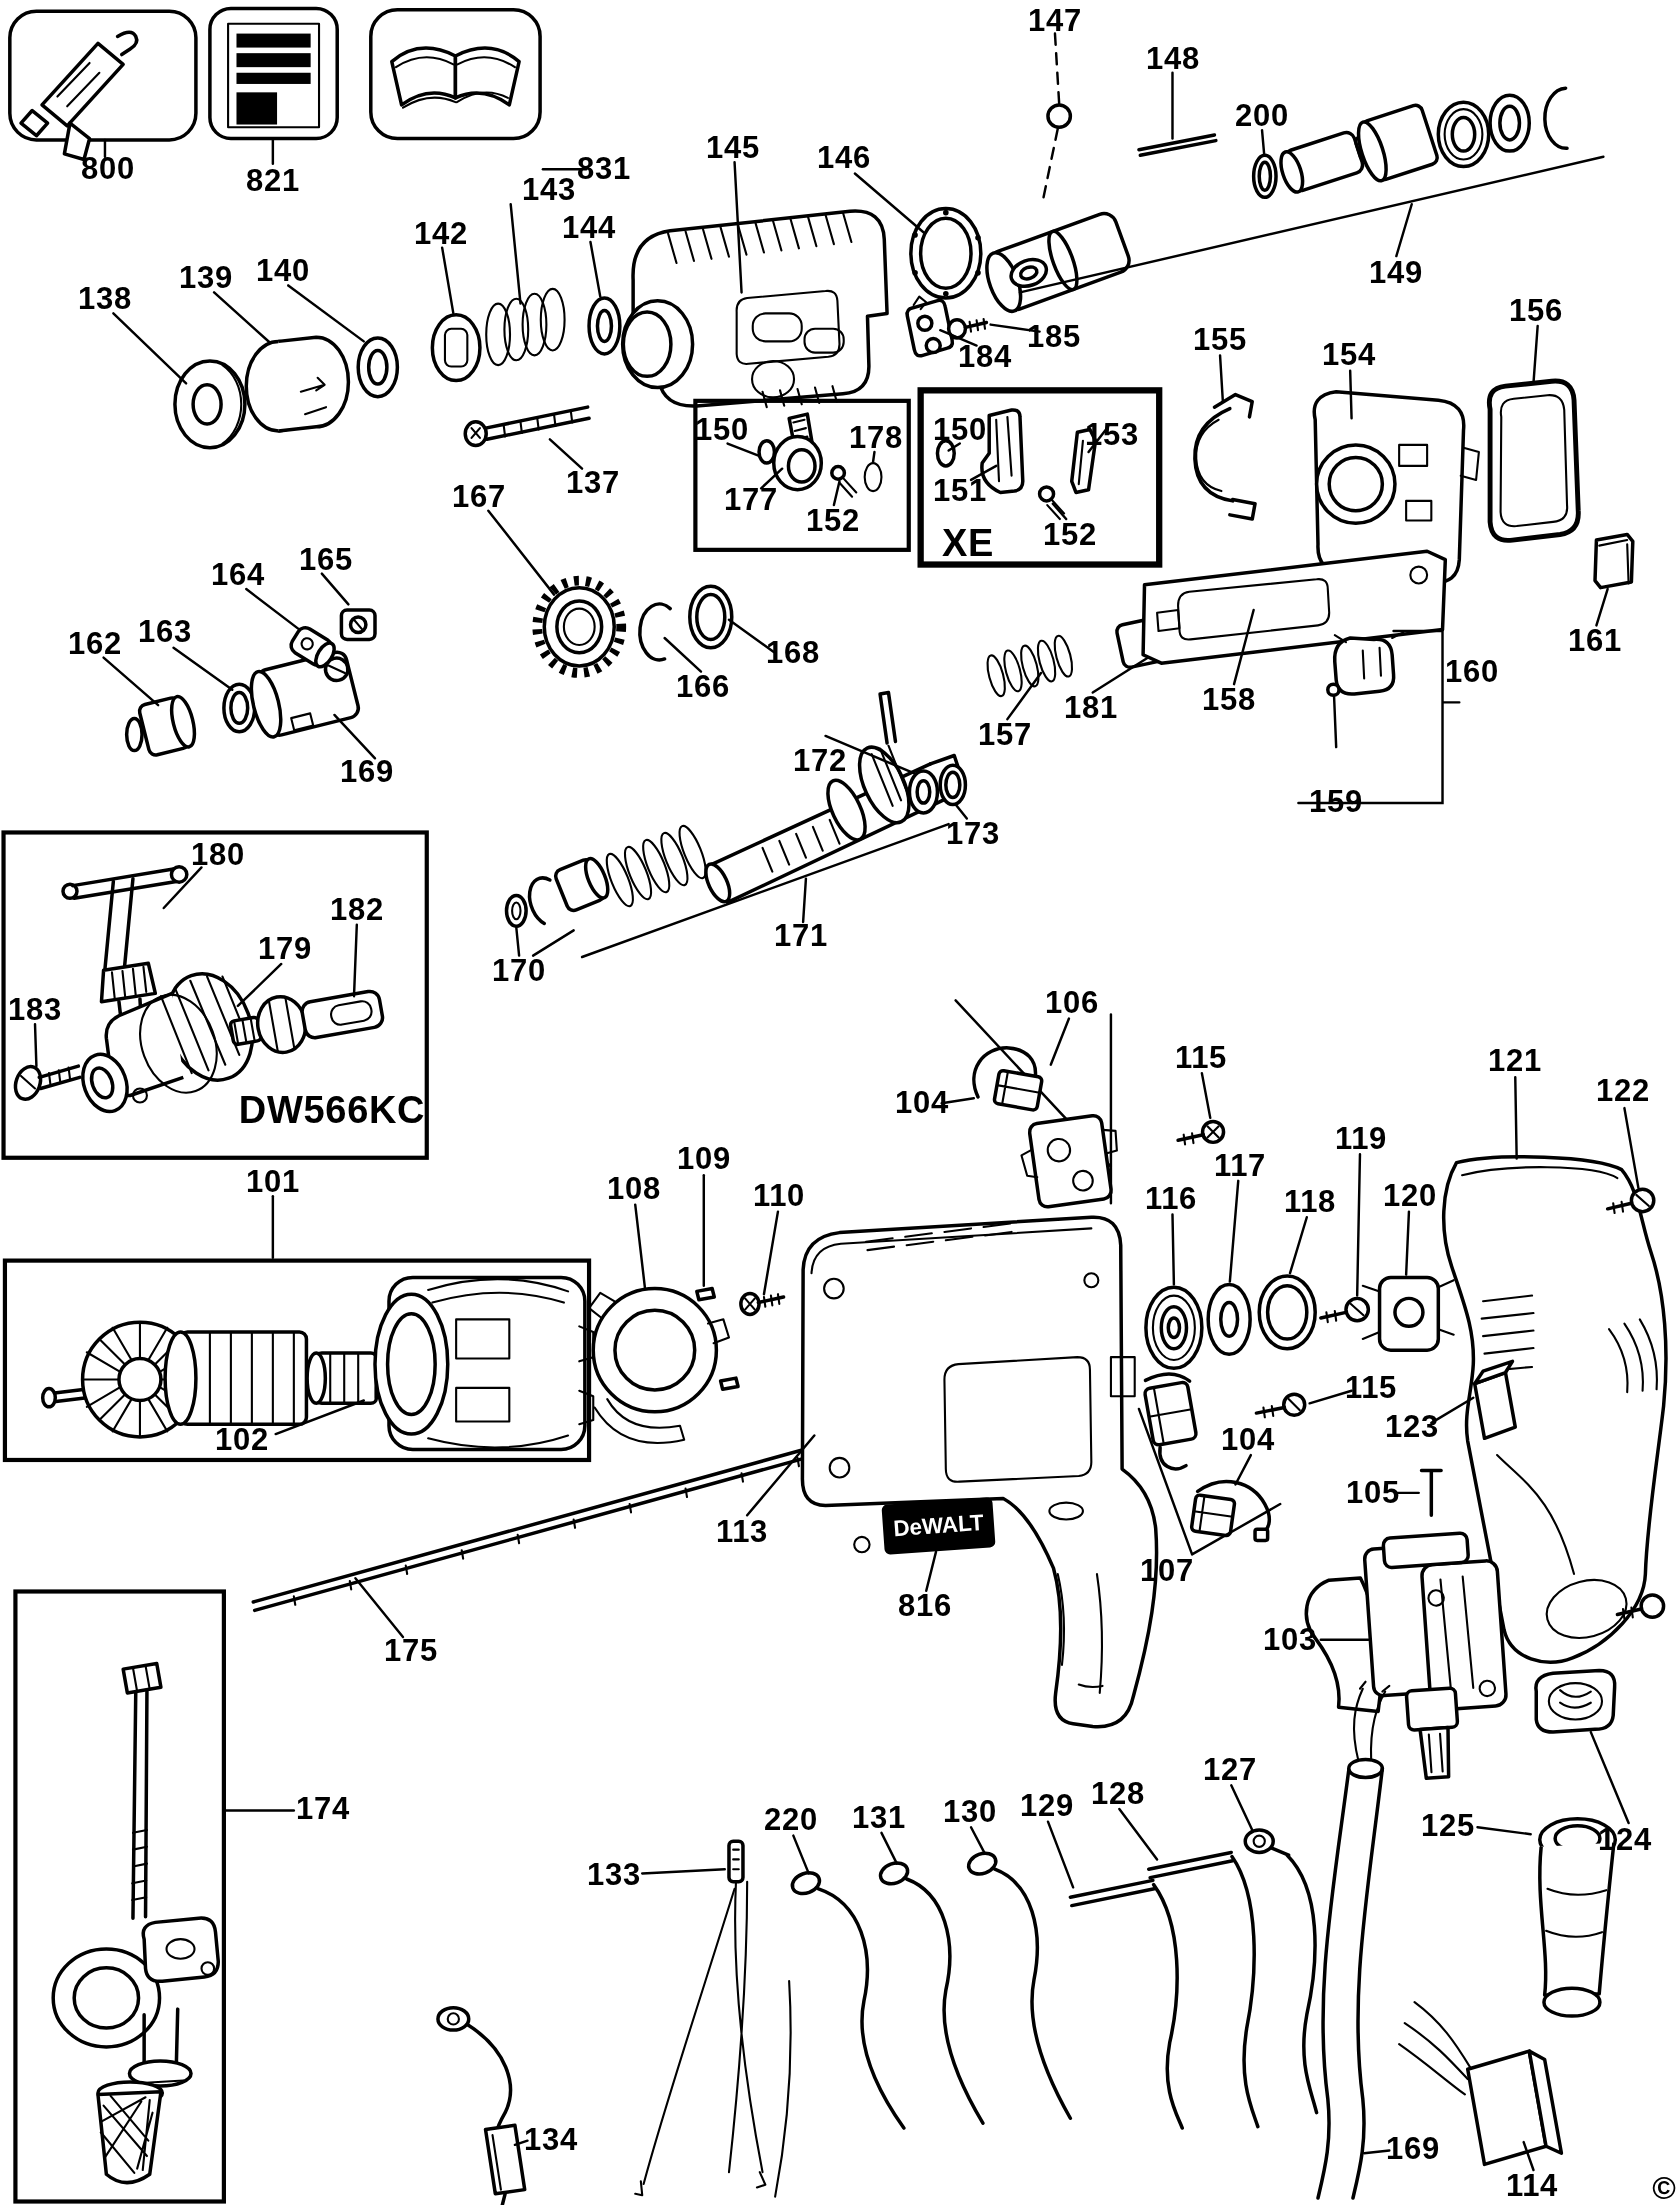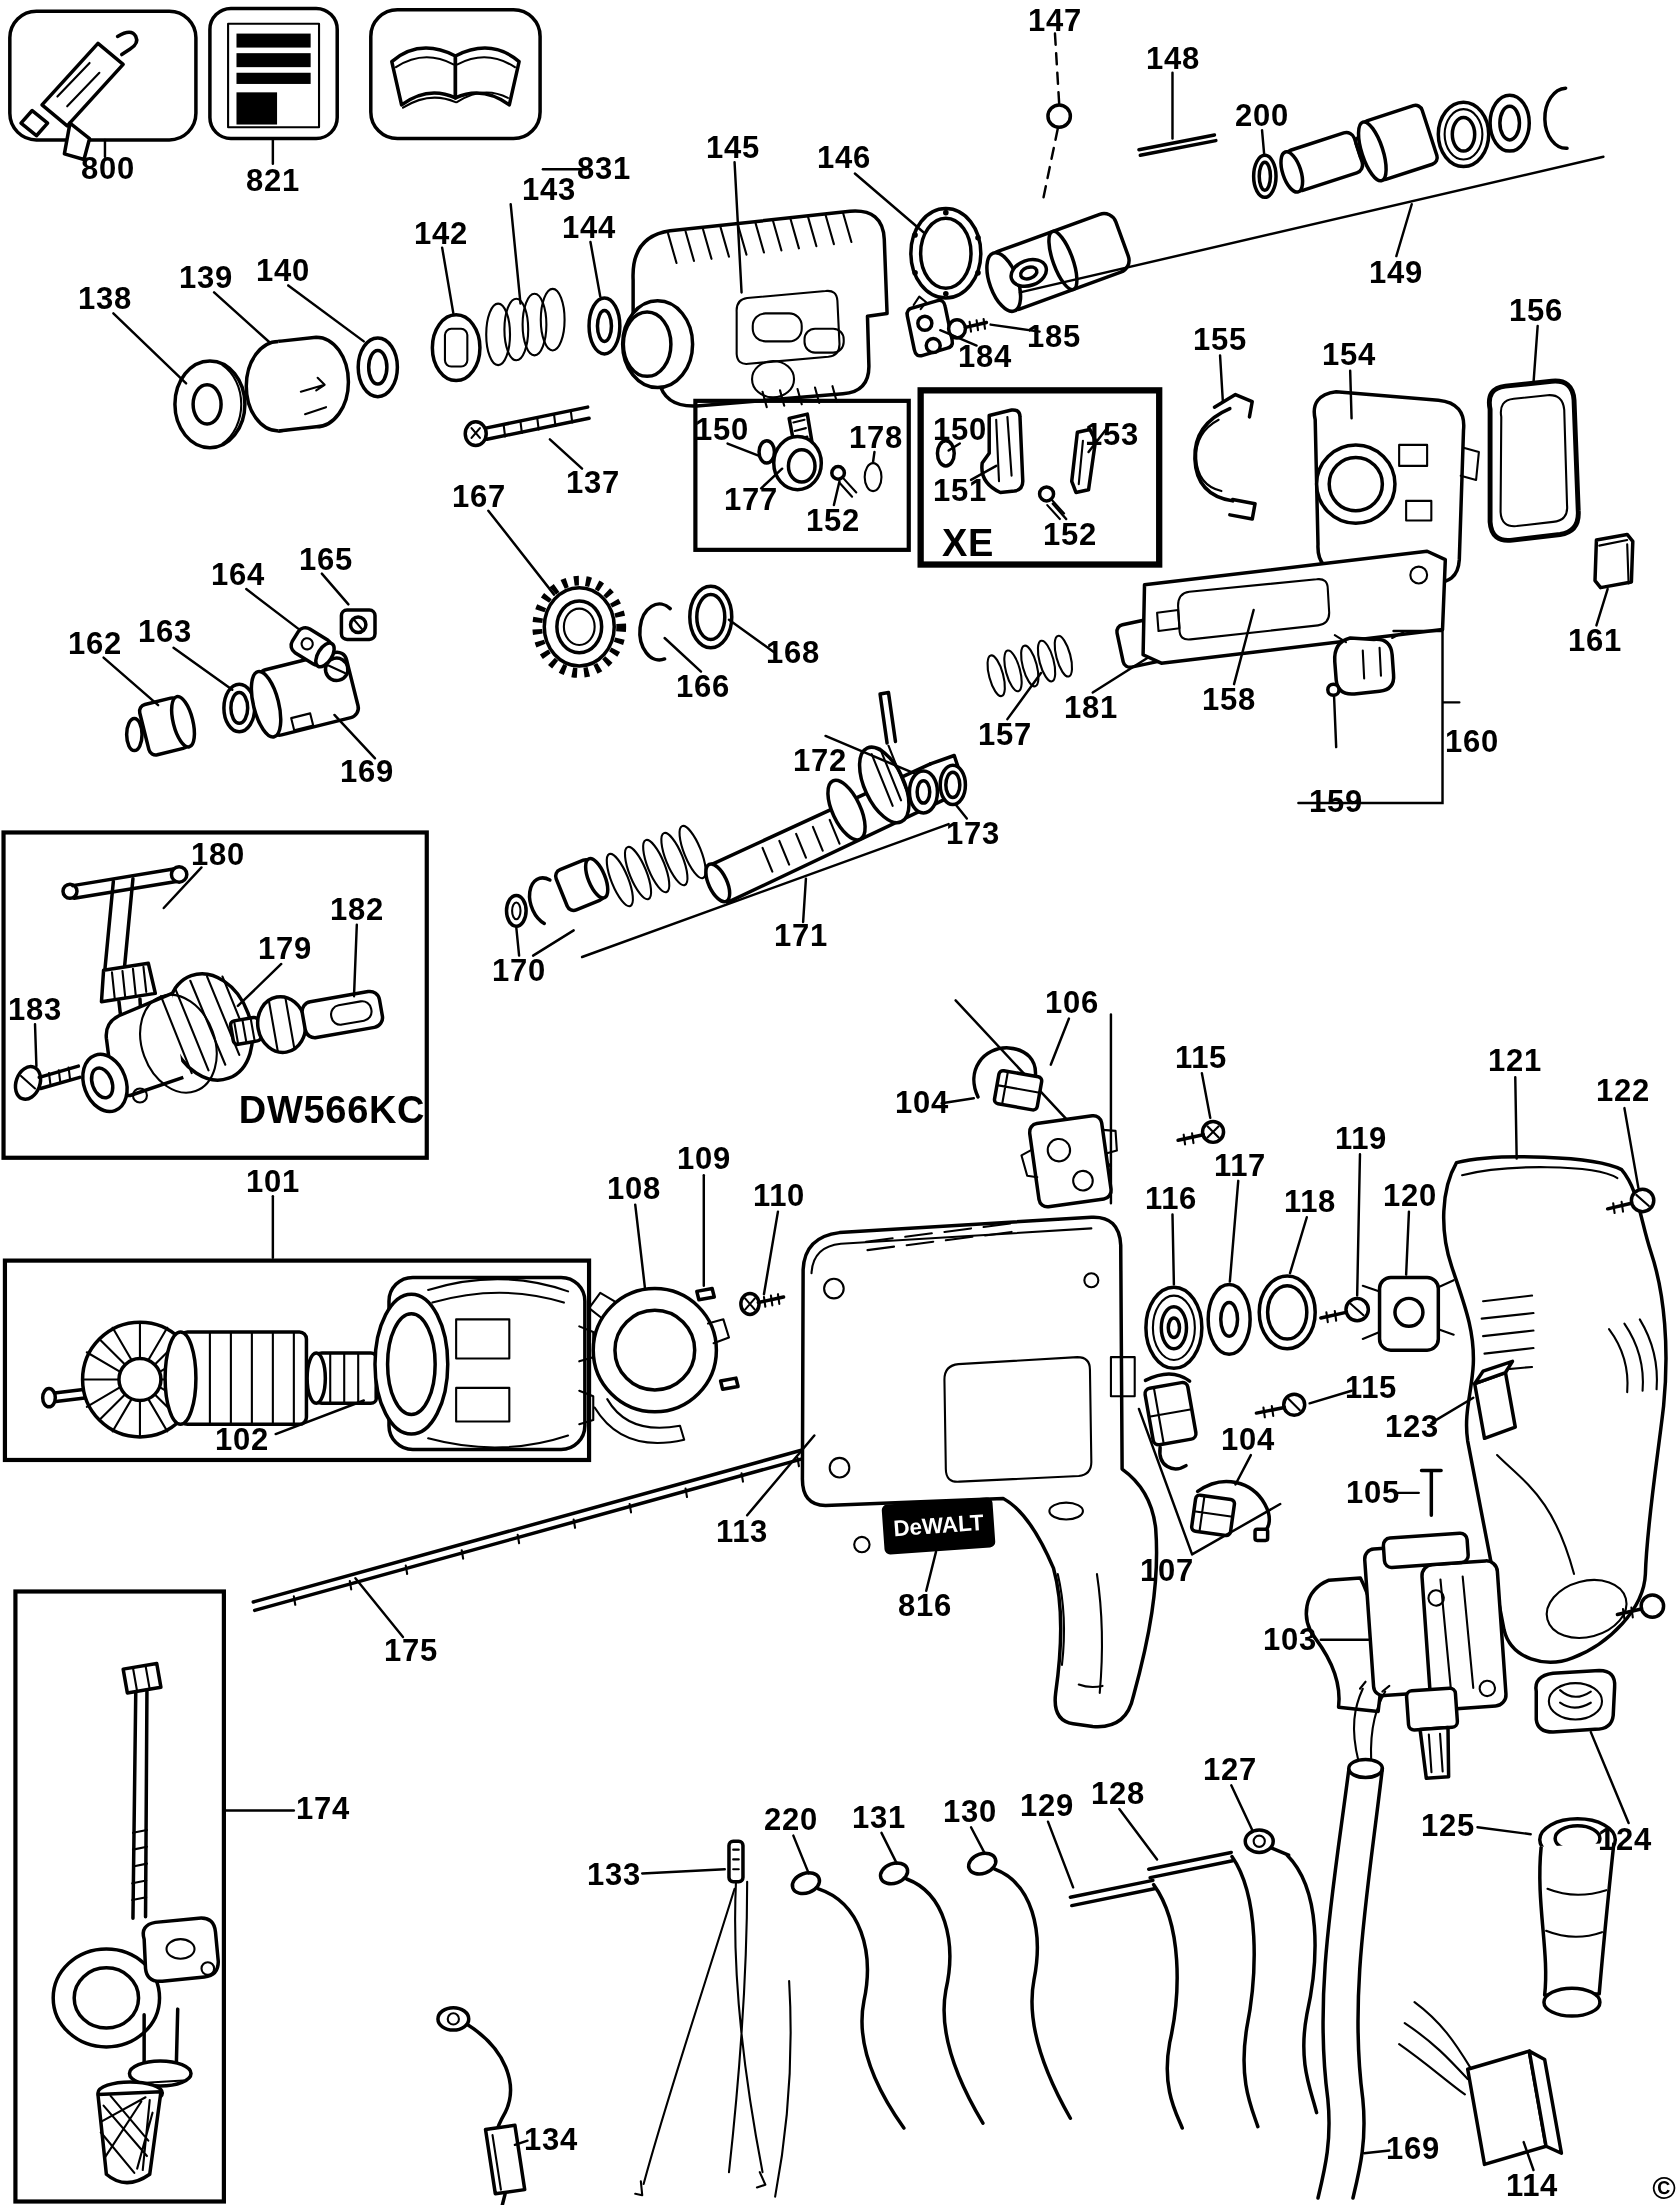--- a/index.html
+++ b/index.html
@@ -687,21 +687,21 @@
       <div class="plabel big" style="left: 968px; top: 543px;">XE</div>
       <div class="plabel" style="left: 479px; top: 497px;">167</div>
       <div class="plabel" style="left: 238px; top: 575px;">164</div>
       <div class="plabel" style="left: 326px; top: 560px;">165</div>
       <div class="plabel" style="left: 95px; top: 644px;">162</div>
       <div class="plabel" style="left: 165px; top: 632px;">163</div>
       <div class="plabel" style="left: 367px; top: 772px;">169</div>
       <div class="plabel" style="left: 703px; top: 687px;">166</div>
       <div class="plabel" style="left: 793px; top: 653px;">168</div>
       <div class="plabel" style="left: 1595px; top: 641px;">161</div>
-      <div class="plabel" style="left: 1472px; top: 742px;">160</div>
+      <div class="plabel" style="left: 1472px; top: 672px;">160</div>
       <div class="plabel" style="left: 1336px; top: 802px;">159</div>
       <div class="plabel" style="left: 1229px; top: 700px;">158</div>
       <div class="plabel" style="left: 1091px; top: 708px;">181</div>
       <div class="plabel" style="left: 1005px; top: 735px;">157</div>
       <div class="plabel" style="left: 820px; top: 722px; margin-top: 39px;">172</div>
       <div class="plabel" style="left: 973px; top: 834px;">173</div>
       <div class="plabel" style="left: 801px; top: 936px;">171</div>
       <div class="plabel" style="left: 519px; top: 971px;">170</div>
       <div class="plabel" style="left: 218px; top: 855px;">180</div>
       <div class="plabel" style="left: 357px; top: 910px;">182</div>

